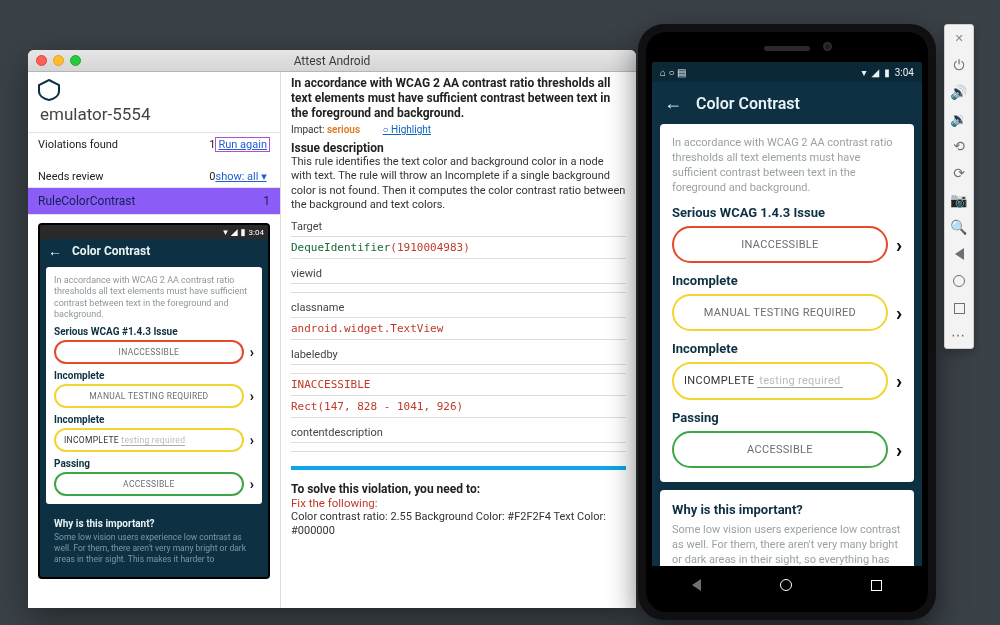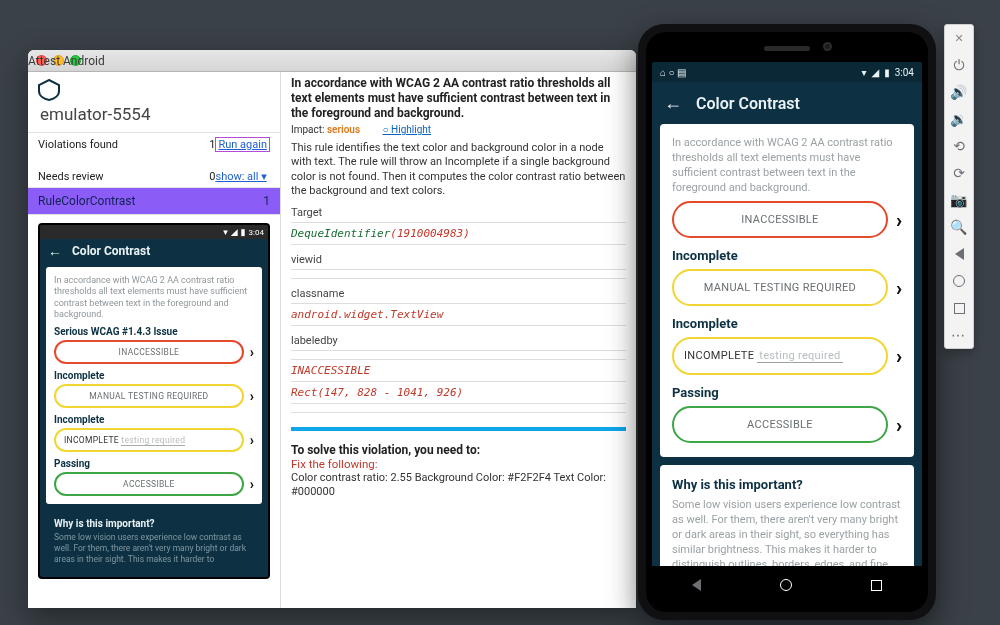--- a/index.html
+++ b/index.html
@@ -34,21 +34,21 @@
     border-bottom: 1px solid #b5b5b5;
     display: flex;
     align-items: center;
     position: relative;
   }
   .traffic { display:flex; gap:6px; padding-left:8px;}
   .dot { width:11px; height:11px; border-radius:50%; }
   .dot.red{background:#ff5f57;border:1px solid #e0443e;}
   .dot.yel{background:#ffbd2e;border:1px solid #dea123;}
   .dot.grn{background:#28c940;border:1px solid #1aad2b;}
-  .win-title{position:absolute;left:0;right:0;font-size:12px;color:#3a3a3a;pointer-events:none;}
+  .win-title{position:absolute;left:0;right:0;text-align:center;font-size:12px;color:#3a3a3a;pointer-events:none;}
 
   .app-body{flex:1;display:flex;min-height:0;}
   .left{width:253px;border-right:1px solid #ddd;display:flex;flex-direction:column;overflow:hidden;}
   .right{flex:1;overflow:auto;padding:4px 10px 8px 10px;font-size:11.5px;}
 
   .brand{padding:6px 8px 2px;display:flex;align-items:center;gap:6px;}
   .brand-icon{width:26px;height:24px;display:flex;align-items:center;justify-content:center;}
   .brand-icon svg{width:24px;height:22px;}
   .dev-name{padding:0 12px 8px;font-size:17px;color:#444;}
   .stats{border-top:1px solid #e2e2e2;border-bottom:1px solid #e2e2e2;padding:4px 10px;font-size:11px;display:grid;grid-template-columns:1fr auto auto;row-gap:18px;align-items:center;}
@@ -78,21 +78,21 @@
   
   .right h3{font-size:12px;font-weight:700;line-height:1.25;}
   .right .impact{margin:3px 0 6px;font-size:10px;}
   .right .impact .lab{color:#333;}
   .right .impact .sev{color:#e07a1f;font-weight:600;}
   .right .highlight{color:#0a64c2;margin-left:20px;}
   .right .highlight::before{content:"○ ";}
   .sect-h{font-weight:700;font-size:12px;margin-top:6px;}
   .sect-p{font-size:11px;color:#333;line-height:1.3;}
   .field-label{font-size:11px;color:#444;margin-top:8px;border-bottom:1px solid #ddd;padding-bottom:3px;}
-  .field-val{font-family:"Menlo","Consolas",monospace;color:#c0392b;font-size:11px;border-bottom:1px solid #ddd;padding:4px 0;font-style:italic;}
+  .field-val{font-family:"Menlo","Consolas",monospace;color:#c0392b;font-size:11px;border-bottom:1px solid #ddd;padding:4px 0;}
   .field-val.id .fn{color:#176b33;}
   .solve{border-top:4px solid #0ea5e9;margin-top:14px;padding-top:6px;}
   .fix-line{color:#c0392b;}
 
   
   .phone{
     position:absolute; left:638px; top:24px; width:298px; height:596px;
     background:#101012; border-radius:26px; box-shadow:0 12px 30px rgba(0,0,0,.55);
     padding:8px;
   }
@@ -232,40 +232,42 @@
     </div>
 
     <div class="right">
       <h3>In accordance with WCAG 2 AA contrast ratio thresholds all text elements must have sufficient contrast between text in the foreground and background.</h3>
       <div class="impact">
         <span class="lab">Impact:</span>
         <span class="sev">serious</span>
         <a href="#" class="highlight">Highlight</a>
       </div>
 
+      <div class="sect-h">Issue description</div>
       <div class="sect-p">This rule identifies the text color and background color in a node with text. The rule will throw an Incomplete if a single background color is not found. Then it computes the color contrast ratio between the background and text colors.</div>
 
       <div class="field-label">Target</div>
       <div class="field-val id">
         <span class="fn">DequeIdentifier</span><span>(1910004983)</span>
       </div>
 
       <div class="field-label">viewid</div>
       <div class="field-val"></div>
 
       <div class="field-label">classname</div>
       <div class="field-val">android.widget.TextView</div>
 
       <div class="field-label">labeledby</div>
       <div class="field-val"></div>
 
       <div class="field-val">INACCESSIBLE</div>
 
       <div class="field-val">Rect(147, 828 - 1041, 926)</div>
 
+      <div class="field-label">contentdescription</div>
       <div class="field-val"></div>
 
       <div class="solve">
         <div class="sect-h">To solve this violation, you need to:</div>
         <div class="fix-line">Fix the following:</div>
         <div class="sect-p">Color contrast ratio: 2.55 Background Color: #F2F2F4 Text Color: #000000</div>
       </div>
     </div>
   </div>
 </div>
@@ -287,20 +289,21 @@
         </span>
       </div>
       <div class="p-appbar">
         <span class="p-back">←</span>
         <span class="p-title">Color Contrast</span>
       </div>
       <div class="p-scroll">
         <div class="p-card">
           <div class="p-desc">In accordance with WCAG 2 AA contrast ratio thresholds all text elements must have sufficient contrast between text in the foreground and background.</div>
 
+          <div class="p-sec">Serious WCAG 1.4.3 Issue</div>
           <div class="p-row">
             <div class="p-chip red">INACCESSIBLE</div>
             <span class="p-chev">›</span>
           </div>
 
           <div class="p-sec">Incomplete</div>
           <div class="p-row">
             <div class="p-chip yel">MANUAL TESTING REQUIRED</div>
             <span class="p-chev">›</span>
           </div>

